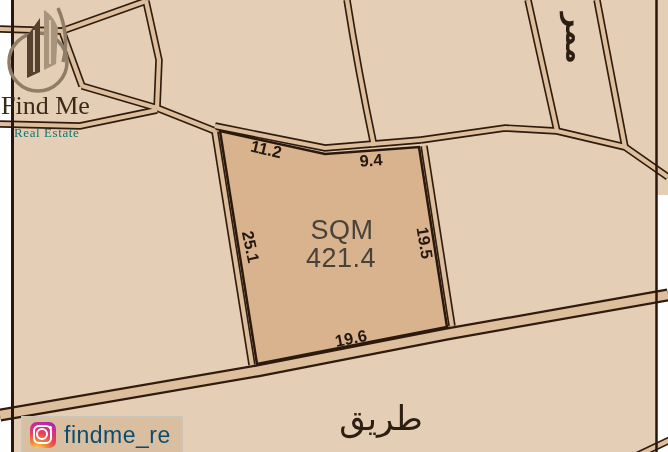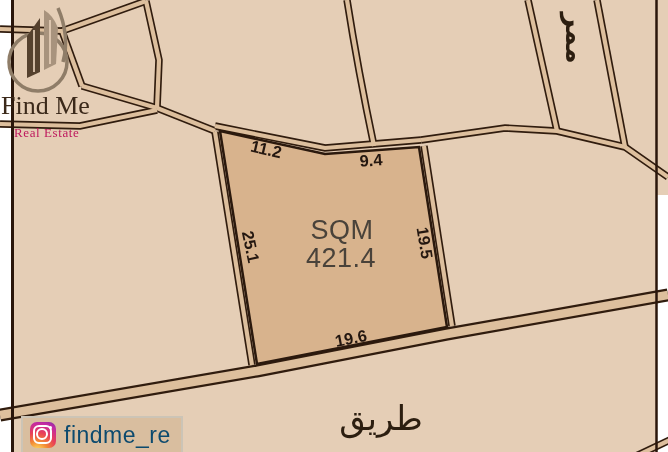--- a/index.html
+++ b/index.html
@@ -5,21 +5,21 @@
   html,body{margin:0;padding:0;background:#fff;}
   .stage{position:relative;width:668px;height:452px;overflow:hidden;background:#fff;
          font-family:"Liberation Sans",sans-serif;}
   .stage svg{position:absolute;left:0;top:0;}
   .dim-label{font-family:"Liberation Sans",sans-serif;font-size:16.5px;font-weight:600;fill:#241710;}
   .area-text{font-family:"Liberation Sans",sans-serif;font-size:27px;fill:#49423a;letter-spacing:.5px;}
   .ar-text{font-family:"DejaVu Sans",sans-serif;fill:#2c1e10;}
   .brand-name{position:absolute;left:1px;top:91px;font-family:"Liberation Serif",serif;
               font-size:26px;color:#3b291a;white-space:nowrap;}
   .brand-tagline{position:absolute;left:14px;top:125px;font-family:"Liberation Serif",serif;
-              font-size:13px;color:#be185d;letter-spacing:.6px;white-space:nowrap;}
+              font-size:13px;color:#0f766e;letter-spacing:.6px;white-space:nowrap;}
   .badge{position:absolute;left:21px;top:416px;width:162px;height:38px;background:#d9be9f;
          border:2px solid #ccc4b6;box-sizing:border-box;display:flex;align-items:center;
          gap:8px;padding:0 7px;}
   .badge .handle{font-size:23px;color:#0c4a6e;letter-spacing:.5px;}
   .ig-icon{position:relative;width:26px;height:26px;border-radius:7px;flex:0 0 auto;
      background:radial-gradient(circle at 28% 115%, #fdd35c 8%, #f28a34 30%, #e94057 55%, #c32aa3 82%, #7b2ea8 100%);}
   .ig-lens{position:absolute;left:6px;top:6px;width:12px;height:12px;border:2px solid #fff;
      border-radius:50%;box-sizing:border-box;}
   .ig-frame{position:absolute;left:2.5px;top:2.5px;width:19px;height:19px;border:2px solid #fff;
      border-radius:6px;box-sizing:border-box;}

